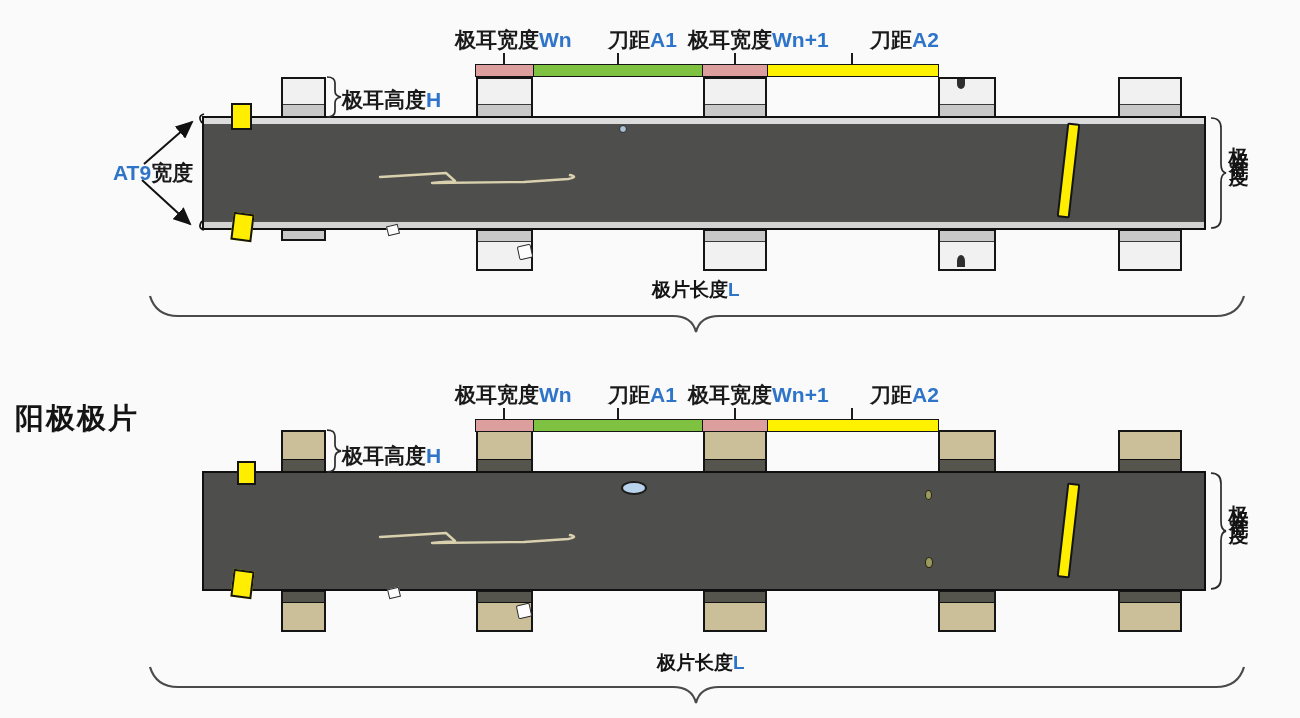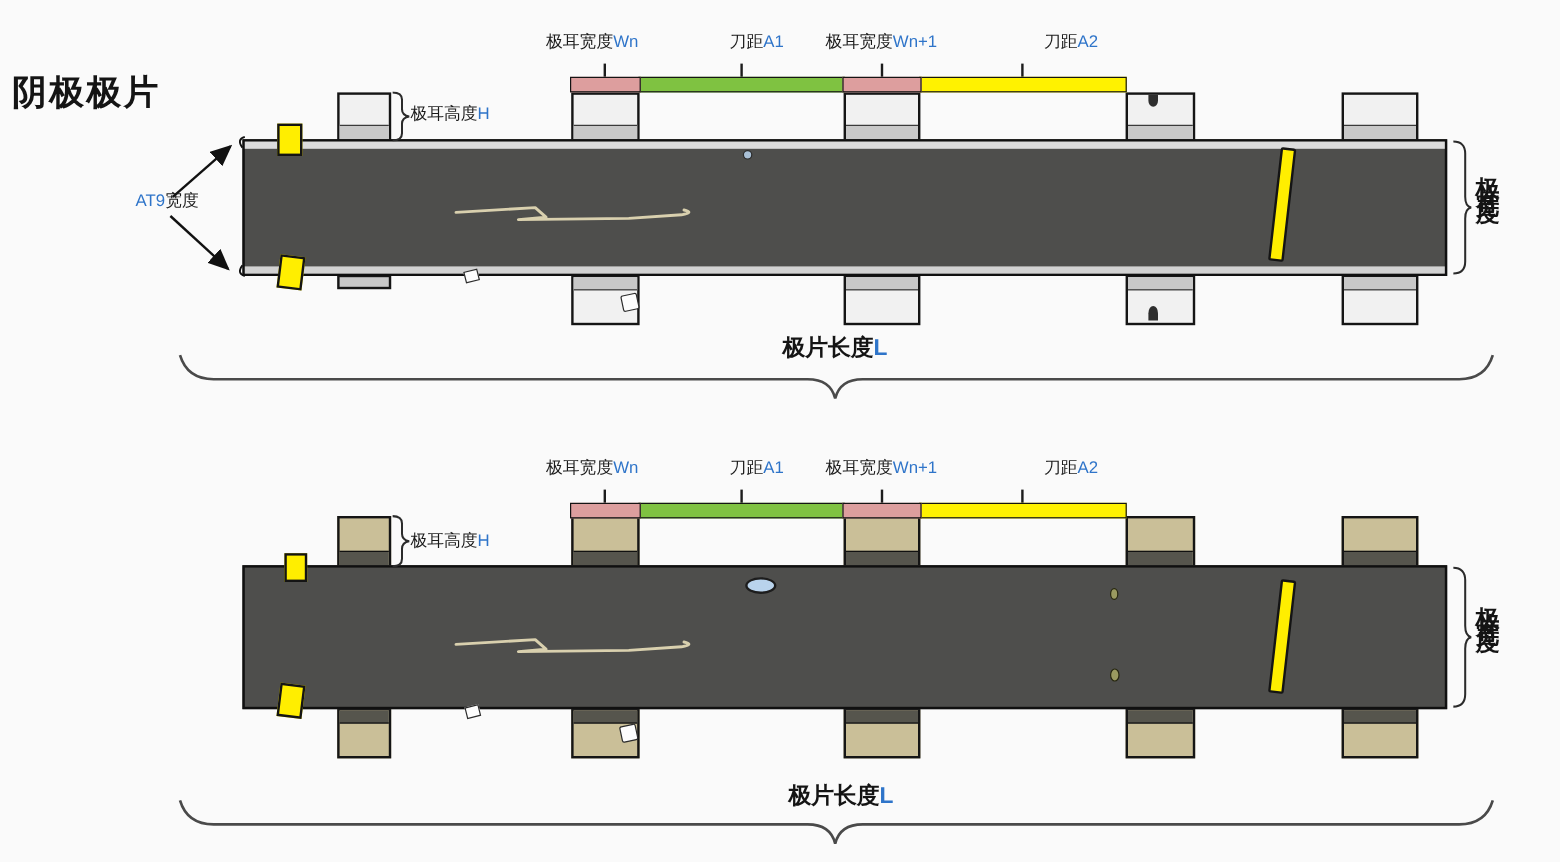--- a/index.html
+++ b/index.html
@@ -10,21 +10,21 @@
     color:var(--text,#141414);
   }
   .diagram{position:absolute;left:0;width:1300px;}
   #d1{top:0;height:355px;}
   #d2{top:355px;height:363px;}
 
   .title{position:absolute;font-size:29px;font-weight:bold;letter-spacing:2px;color:#141414;white-space:nowrap;}
   #d1 .title{left:10px;top:58px;}
   #d2 .title{left:15px;top:44px;}
 
-  .ann{position:absolute;font-size:14px;font-weight:400;white-space:nowrap;color:#1a1a1a;}
+  .ann{position:absolute;font-size:21px;font-weight:700;white-space:nowrap;color:#1a1a1a;}
   .blue{color:var(--accent_blue,#2e74c9);}
 
   
   .lbl-wn{left:455px;top:26px;}
   .lbl-a1{left:608px;top:26px;}
   .lbl-wn1{left:688px;top:26px;}
   .lbl-a2{left:870px;top:26px;}
   .tick{position:absolute;top:53px;width:2px;height:11px;background:#1c1c1c;}
   .tk1{left:503px;}.tk2{left:617px;}.tk3{left:734px;}.tk4{left:851px;}
 
@@ -109,21 +109,20 @@
   #d2 .brace{top:306px;}
 
   
   .at9-arrows{position:absolute;left:128px;top:106px;width:80px;height:132px;}
   .at9-label{left:113px;top:159px;}
 </style>
 </head>
 <body>
 
 <section class="diagram" id="d1">
-  <div class="title">阴极极片</div>
 
   <div class="ann lbl-wn"><span>极耳宽度</span><span class="blue">Wn</span></div>
   <div class="ann lbl-a1"><span>刀距</span><span class="blue">A1</span></div>
   <div class="ann lbl-wn1"><span>极耳宽度</span><span class="blue">Wn+1</span></div>
   <div class="ann lbl-a2"><span>刀距</span><span class="blue">A2</span></div>
 
   <div class="tick tk1"></div>
   <div class="tick tk2"></div>
   <div class="tick tk3"></div>
   <div class="tick tk4"></div>
@@ -203,20 +202,21 @@
   </svg>
   <div class="wlabel">极片宽度</div>
 
   <div class="llabel"><span>极片长度</span><span class="blue">L</span></div>
   <svg class="brace" viewBox="0 0 1100 46" preserveAspectRatio="none">
     <path d="M2,6 Q8,26 30,26 L525,26 Q544,26 548,42 Q552,26 571,26 L1068,26 Q1090,26 1096,6" fill="none" stroke="#4a4a4a" stroke-width="2.2"></path>
   </svg>
 </section>
 
 <section class="diagram" id="d2">
+  <div class="title">阳极极片</div>
 
   <div class="ann lbl-wn"><span>极耳宽度</span><span class="blue">Wn</span></div>
   <div class="ann lbl-a1"><span>刀距</span><span class="blue">A1</span></div>
   <div class="ann lbl-wn1"><span>极耳宽度</span><span class="blue">Wn+1</span></div>
   <div class="ann lbl-a2"><span>刀距</span><span class="blue">A2</span></div>
 
   <div class="tick tk1"></div>
   <div class="tick tk2"></div>
   <div class="tick tk3"></div>
   <div class="tick tk4"></div>

